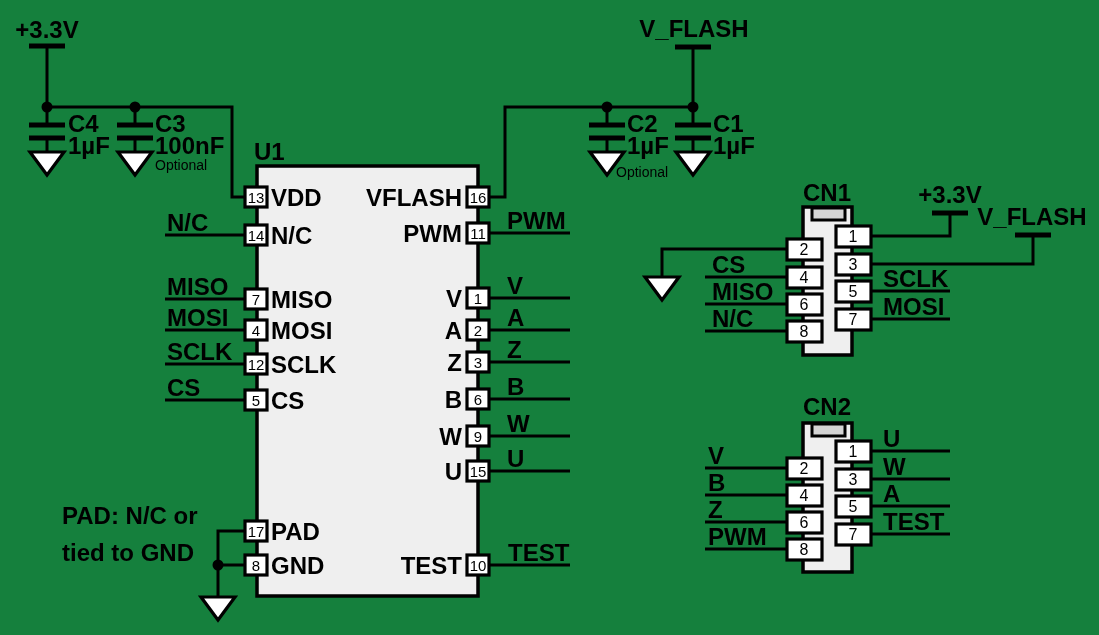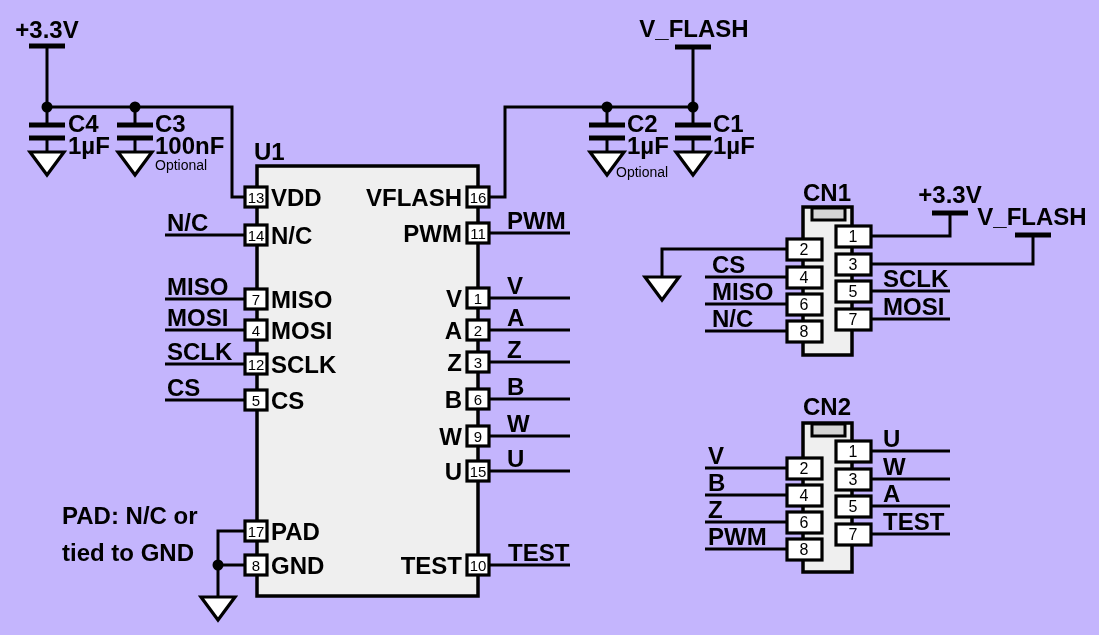--- a/index.html
+++ b/index.html
@@ -1,16 +1,16 @@
 <!DOCTYPE html>
 <html><head>
 <meta charset="utf-8">
 <style>
   html,body{margin:0;padding:0;background:#ffffff;}
-  .stage{position:relative;width:1099px;height:635px;background:#c4b5fd;overflow:hidden;}
+  .stage{position:relative;width:1099px;height:635px;background:#15803d;overflow:hidden;}
   svg text{font-family:"Liberation Sans","DejaVu Sans",sans-serif;fill:#000000;}
   .lbl{font-size:24px;font-weight:bold;}
   .sm{font-size:14px;font-weight:normal;}
   .pn{font-size:15px;font-weight:normal;text-anchor:middle;}
   .cpn{font-size:16px;font-weight:normal;text-anchor:middle;}
   .mid{text-anchor:middle;}
   .end{text-anchor:end;}
   .w{fill:none;stroke:#000000;stroke-width:3;}
   .body{stroke:#000000;stroke-width:3.5;}
   .notch{stroke:#000000;stroke-width:3;}

